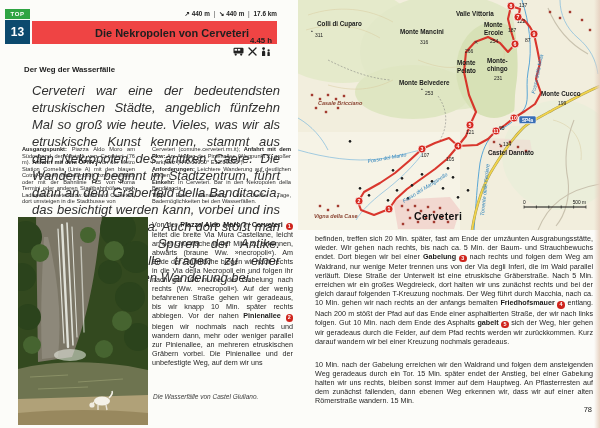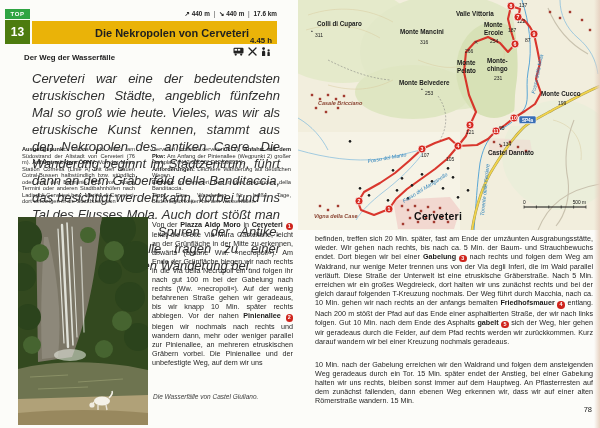--- a/index.html
+++ b/index.html
@@ -3,36 +3,36 @@
 <meta charset="utf-8">
 <style>
   html,body{margin:0;padding:0;background:#ffffff;}
   #page{position:relative;width:600px;height:428px;background:#fcfcf9;overflow:hidden;
         font-family:"Liberation Sans",sans-serif;color:#2b2b2b;}
 
   
   .badge-top{position:absolute;left:5px;top:9px;width:25px;height:10px;background:#2fa443;
              color:#fff;font-size:6px;font-weight:700;letter-spacing:.6px;
              display:flex;align-items:center;justify-content:center;}
-  .badge-num{position:absolute;left:5px;top:20px;width:25px;height:24px;background:#4d7c0f;
+  .badge-num{position:absolute;left:5px;top:20px;width:25px;height:24px;background:#0c4a6e;
              color:#fff;font-size:12px;font-weight:700;display:flex;align-items:center;justify-content:center;}
-  .titlebar{position:absolute;left:32px;top:21px;width:245px;height:23px;background:#eab308;}
+  .titlebar{position:absolute;left:32px;top:21px;width:245px;height:23px;background:#ef4444;}
   .title{position:absolute;left:63px;top:0;height:23px;display:flex;align-items:center;
          font-size:11px;font-weight:700;color:#1f1f1f;white-space:nowrap;}
   .hdr-right{position:absolute;right:5px;top:1px;display:flex;flex-direction:column;align-items:flex-end;}
   .duration{font-size:7.8px;font-weight:700;color:#1f1f1f;line-height:10px;margin-top:14px;}
   .icon-row{display:flex;gap:4px;align-items:center;height:11px;}
   .icon-row svg{display:block;}
   .statsline{position:absolute;left:32px;top:10px;width:245px;text-align:right;
              font-size:6.4px;font-weight:700;color:#222;}
   .statsline .sep{margin:0 2px;font-weight:400;color:#444;}
 
   
   .intro{position:absolute;left:24px;top:53px;width:264px;}
-  .intro h3{margin:0 0 2px 0;font-size:7.8px;font-weight:700;color:#1c1c1c;}
+  .intro h3{margin:12px 0 2px 0;font-size:7.8px;font-weight:700;color:#1c1c1c;}
   .intro p{margin:8px;font-size:13px;line-height:1.31;font-style:italic;text-align:justify;color:#303030;}
   .infocol{position:absolute;top:146px;font-size:5.7px;line-height:1.15;color:#2e2e2e;}
   .infocol .rp{margin:0;text-align:justify;}
   #info1{left:22px;width:113px;}
   #info2{left:152px;width:139px;}
   .maincol{font-size:7.2px;line-height:1.25;color:#262626;}
   .maincol .rp{margin:0;text-align:justify;}
   .maincol .rp + .rp{margin-top:14px;}
   #main-mid{position:absolute;left:152px;top:220px;width:141px;height:172px;overflow:hidden;}
   #main-right{position:absolute;left:315px;top:234px;width:278px;height:188px;overflow:hidden;}

